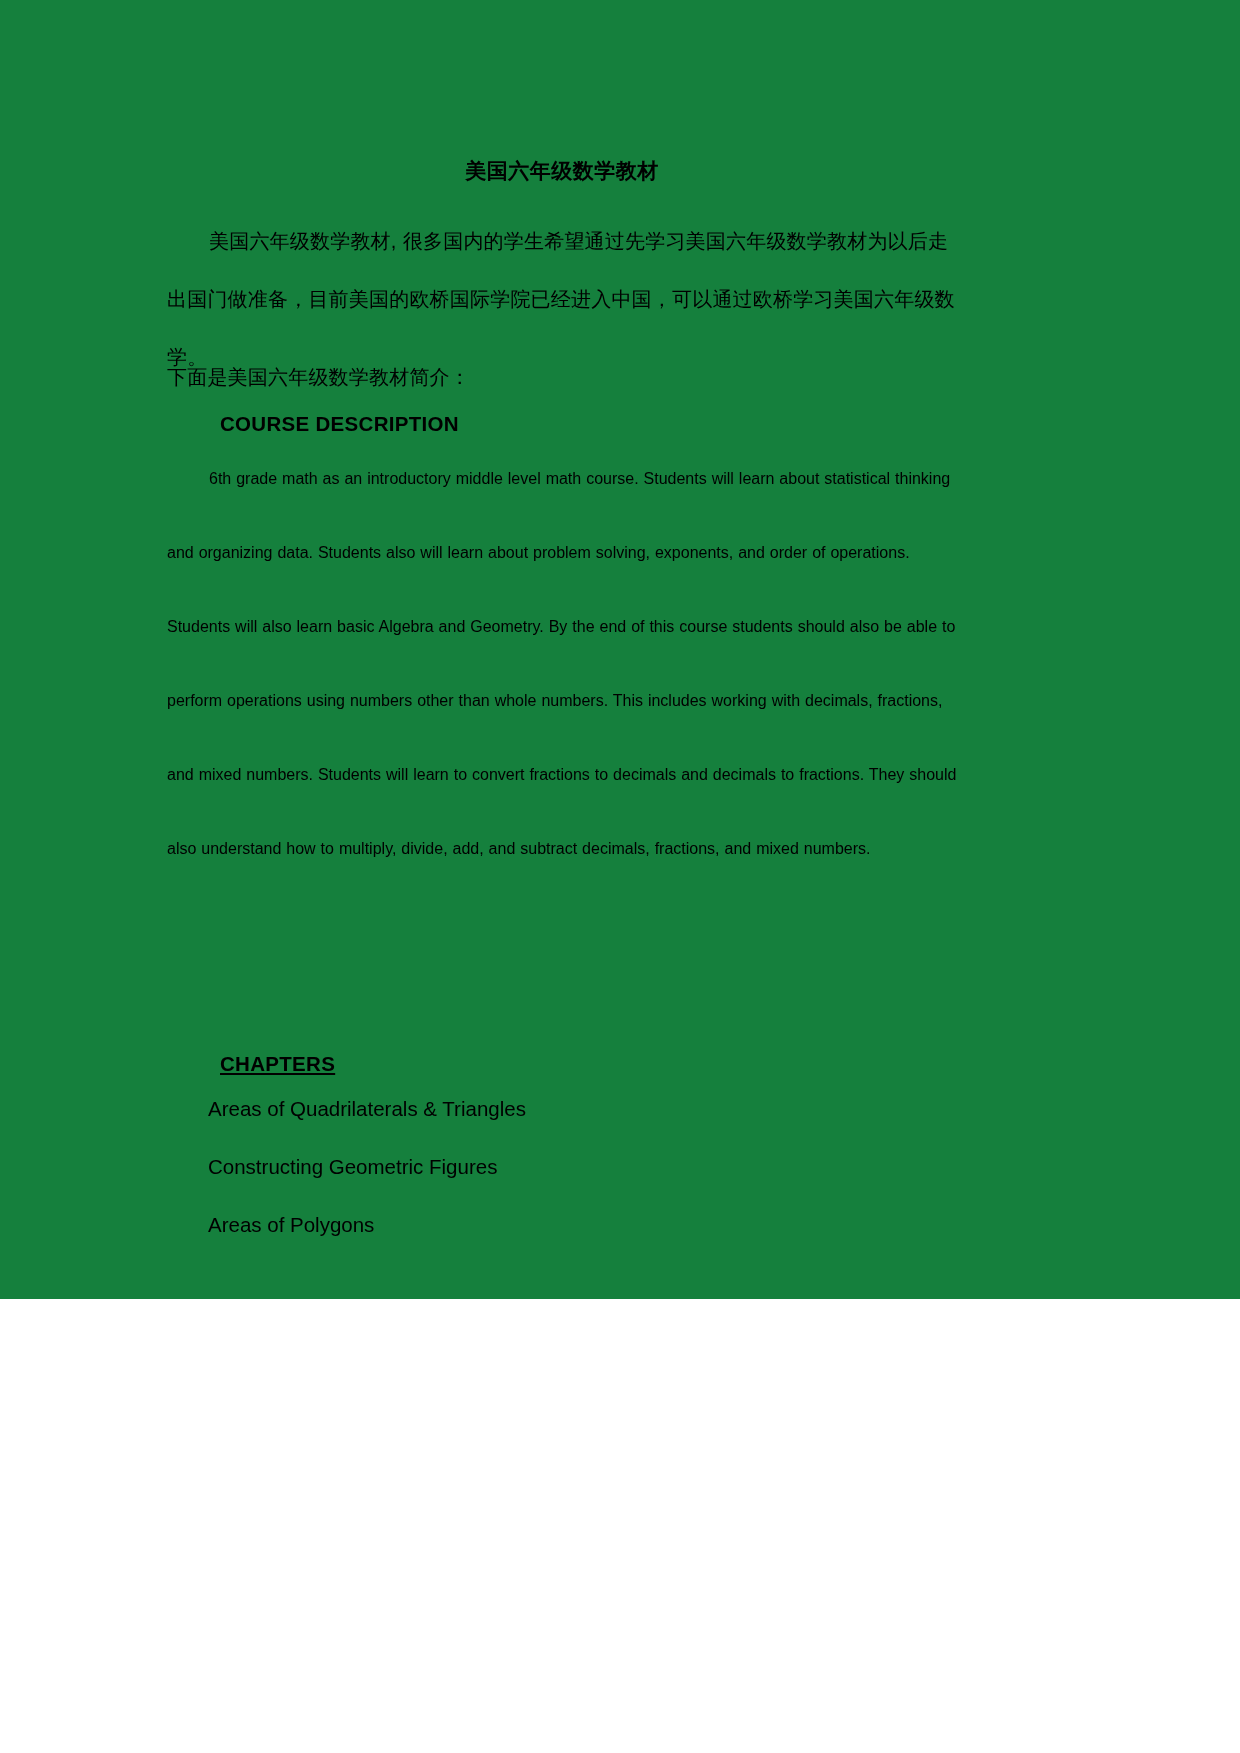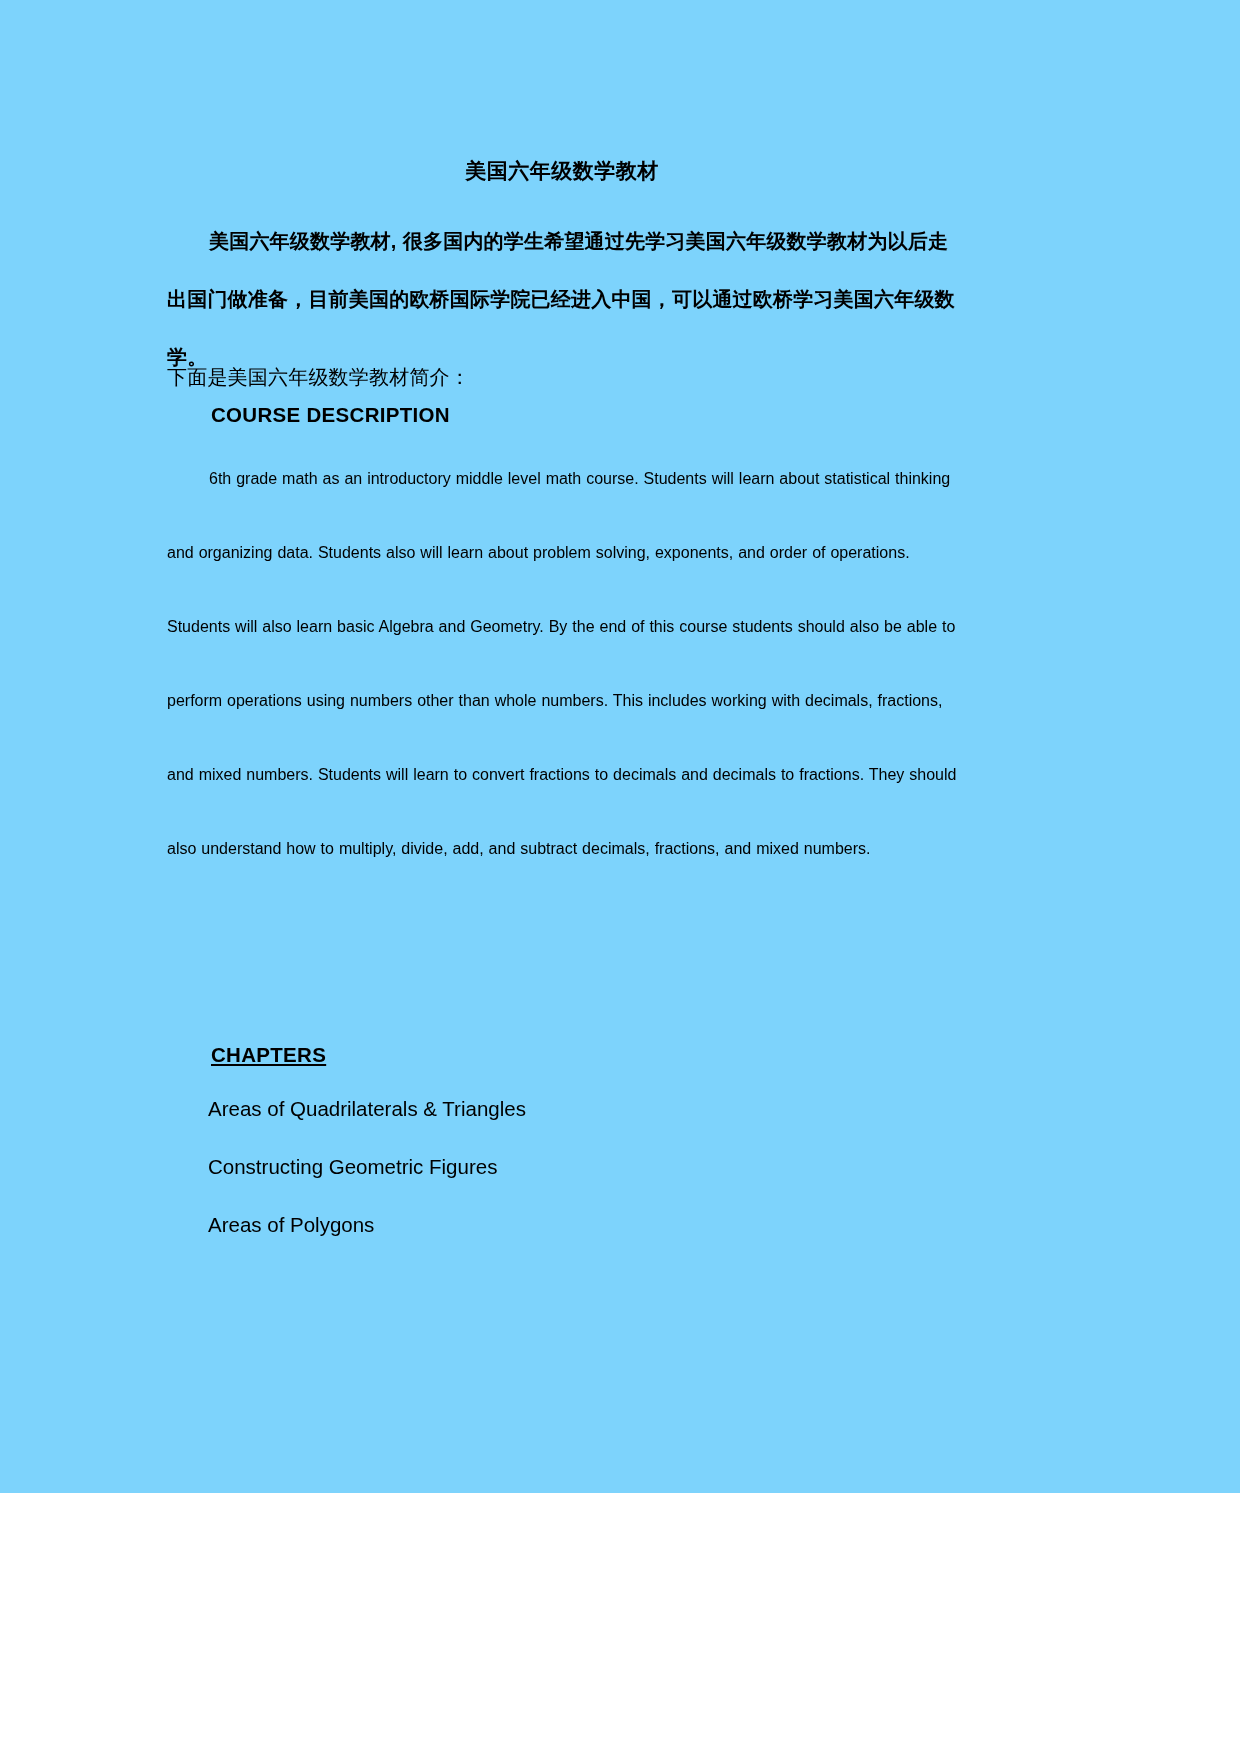--- a/index.html
+++ b/index.html
@@ -7,22 +7,22 @@
     padding: 0;
     background: #ffffff;
   }
   body {
     font-family: "Liberation Sans", "DejaVu Sans", sans-serif;
     color: #000000;
   }
   .page {
     position: relative;
     width: 1240px;
-    height: 1493px;
-    background: #7dd3fc;
+    height: 1299px;
+    background: #15803d;
     overflow: hidden;
     box-sizing: border-box;
   }
   .content {
     position: absolute;
     left: 167px;
     top: 0;
     width: 790px;
   }
 
@@ -58,21 +58,21 @@
     letter-spacing: 0.2px;
   }
   .indent-first {
     text-indent: 42px;
   }
 
   
   .section-heading {
     position: absolute;
     left: 41px;
-    margin: 3px;
+    margin: 12px;
     padding: 0;
     font-weight: bold;
     font-size: 20.5px;
     line-height: 28px;
     letter-spacing: 0.3px;
   }
 
   
   .chapter-list {
     position: absolute;
@@ -89,21 +89,21 @@
   }
 </style>
 </head>
 <body>
 
 <div class="page">
   <div class="content">
 
     <h1 class="doc-title">美国六年级数学教材</h1>
 
-    <p class="para cn indent-first" style="top: 212px; font-weight: bold;">美国六年级数学教材, 很多国内的学生希望通过先学习美国六年级数学教材为以后走出国门做准备，目前美国的欧桥国际学院已经进入中国，可以通过欧桥学习美国六年级数学。</p>
+    <p class="para cn indent-first" style="top: 212px;">美国六年级数学教材, 很多国内的学生希望通过先学习美国六年级数学教材为以后走出国门做准备，目前美国的欧桥国际学院已经进入中国，可以通过欧桥学习美国六年级数学。</p>
 
     <p class="para cn" style="top: 348px;">下面是美国六年级数学教材简介：</p>
 
     <h2 class="section-heading" style="top: 398px;">COURSE DESCRIPTION</h2>
 
     <p class="para indent-first" style="top: 442px;">6th grade math as an introductory middle level math course. Students will learn about statistical thinking and organizing data. Students also will learn about problem solving, exponents, and order of operations. Students will also learn basic Algebra and Geometry. By the end of this course students should also be able to perform operations using numbers other than whole numbers. This includes working with decimals, fractions, and mixed numbers. Students will learn to convert fractions to decimals and decimals to fractions. They should also understand how to multiply, divide, add, and subtract decimals, fractions, and mixed numbers.</p>
 
     <h2 class="section-heading" style="top: 1038px; text-decoration: underline;">CHAPTERS</h2>
 
     <ul class="chapter-list" style="top: 1080px;">

